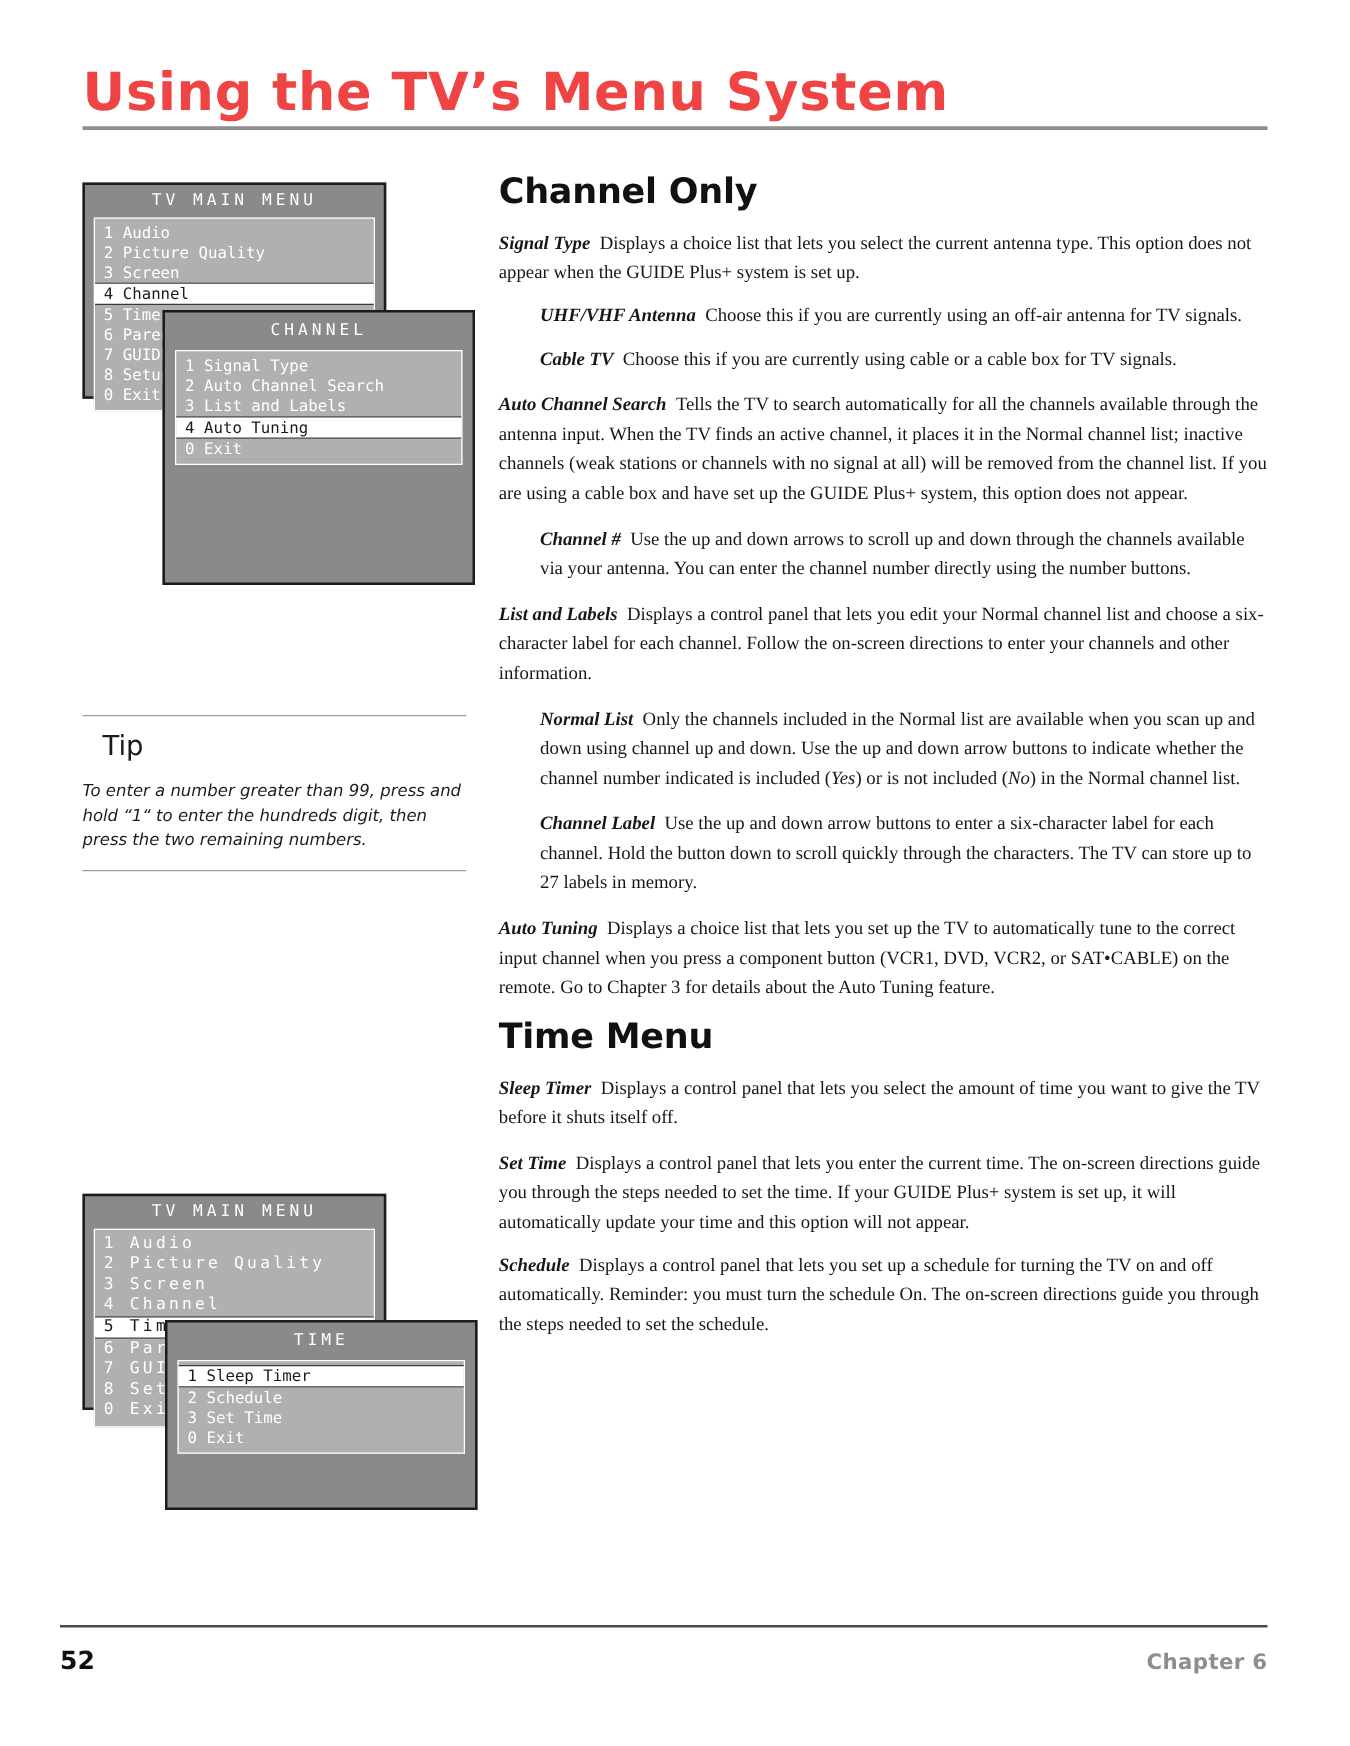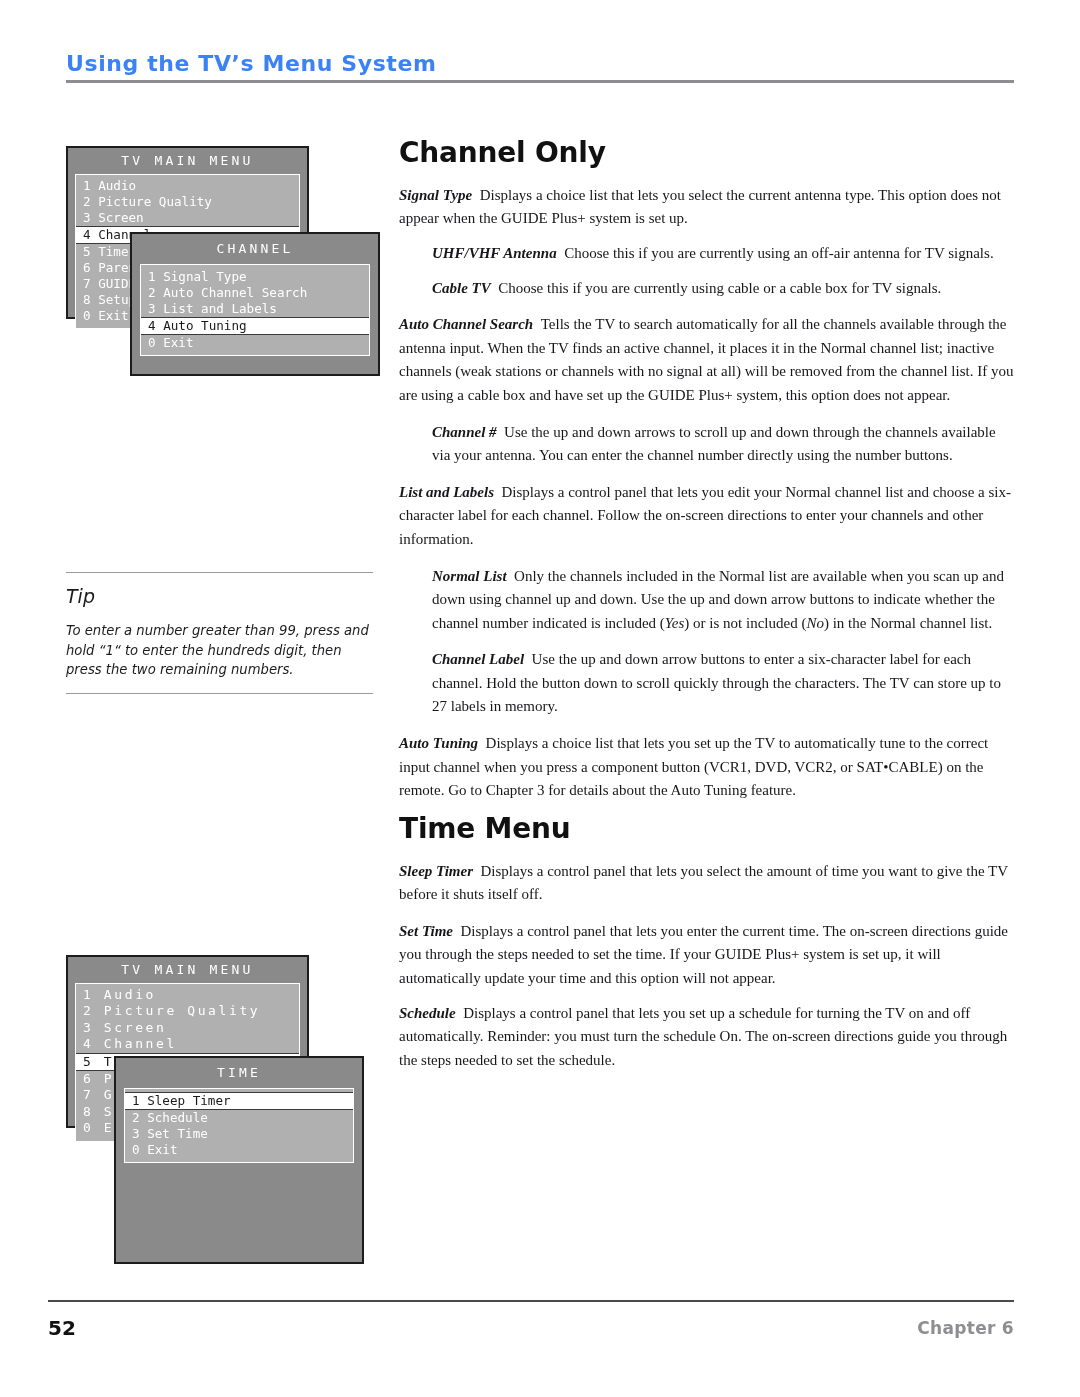--- a/index.html
+++ b/index.html
@@ -19,23 +19,23 @@
   
   #page-header {
     position: absolute;
     left: 66px;
     top: 52px;
     width: 948px;
   }
   #page-title {
     font-family: "DejaVu Sans", sans-serif;
     font-weight: bold;
-    font-size: 22px;
+    font-size: 42px;
     letter-spacing: 0.6px;
-    color: #3b82f6;
+    color: #ef4444;
     line-height: 1.05;
     white-space: nowrap;
   }
   #header-rule {
     margin-top: 5px;
     height: 3px;
     background: #8d8d92;
     width: 948px;
   }
 
@@ -81,24 +81,23 @@
     top: 572px;
     width: 307px;
   }
   .tip-rule {
     height: 1px;
     background: #9a9a9e;
     width: 100%;
   }
   #tip-label {
     font-family: "DejaVu Sans", sans-serif;
-    font-style: italic;
-    font-size: 19px;
+    font-size: 22px;
     color: #1b1b1e;
-    margin: 12px 0 14px 0;
+    margin: 12px 0 14px 16px;
   }
   #tip-text {
     font-family: "DejaVu Sans", sans-serif;
     font-style: italic;
     font-size: 13.2px;
     line-height: 19.6px;
     color: #1b1b1e;
     margin: 0 0 13px 0;
   }
 
@@ -142,21 +141,21 @@
     left: 66px; top: 146px; width: 243px; height: 173px;
     z-index: 2;
   }
   #main-menu-1 .tvmenu-title { margin-top: 5px; }
   #main-menu-1 .tvlist {
     margin: 6px 7px 0 7px;
     padding: 3px 0 4px 0;
   }
 
   #channel-menu {
-    left: 130px; top: 232px; width: 250px; height: 144px;
+    left: 130px; top: 248px; width: 250px; height: 220px;
     z-index: 3;
   }
   #channel-menu .tvmenu-title { margin-top: 7px; }
   #channel-menu .tvlist {
     margin: 8px 8px 0 8px;
     padding: 4px 0 4px 0;
   }
 
   
   #main-menu-2 {
@@ -168,21 +167,21 @@
     margin: 6px 7px 0 7px;
     padding: 3px 0 4px 0;
   }
   #main-menu-2 .tvrow {
     letter-spacing: 2.6px;
     font-size: 13px;
     line-height: 16.4px;
   }
 
   #time-menu {
-    left: 114px; top: 1056px; width: 250px; height: 208px;
+    left: 132px; top: 1056px; width: 250px; height: 152px;
     z-index: 3;
   }
   #time-menu .tvmenu-title { margin-top: 7px; }
   #time-menu .tvlist {
     margin: 8px 8px 0 8px;
     padding: 3px 0 4px 0;
   }
 
   
   #footer {
@@ -192,21 +191,21 @@
     width: 966px;
   }
   #footer-rule {
     height: 2px;
     background: #4a4a4a;
     width: 100%;
   }
   #footer-row {
     display: flex;
     justify-content: space-between;
-    align-items: center;
+    align-items: flex-end;
     margin-top: 14px;
   }
   #page-number {
     font-family: "DejaVu Sans", sans-serif;
     font-weight: bold;
     font-size: 20px;
     color: #111;
   }
   #chapter-label {
     font-family: "DejaVu Sans", sans-serif;

